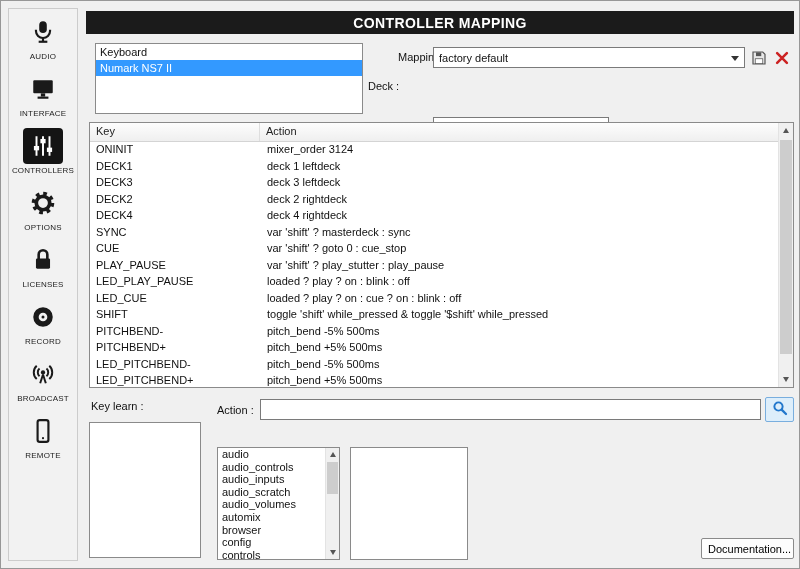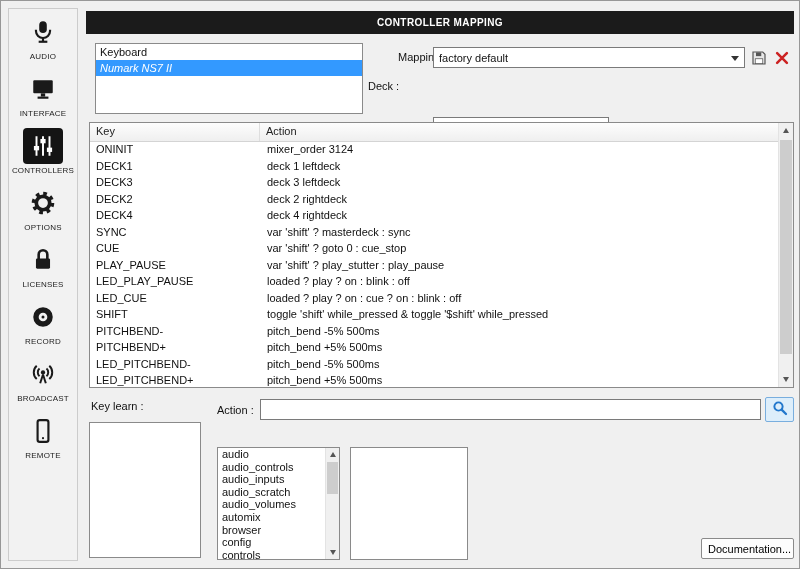--- a/index.html
+++ b/index.html
@@ -11,28 +11,28 @@
            border:1px solid #cccccc;display:flex;flex-direction:column;align-items:center;
            padding-top:5px;box-sizing:border-box;}
   .sb-item{display:flex;flex-direction:column;align-items:center;width:100%;height:57px;cursor:pointer;}
   .sb-icon{width:40px;height:36px;display:flex;align-items:center;justify-content:center;border-radius:4px;color:#1a1a1a;}
   .sb-icon svg{width:26px;height:26px;display:block;}
   .sb-item.sel .sb-icon{background:#141414;color:#ffffff;}
   .sb-label{font-size:8px;margin-top:2px;color:#1c1c1c;letter-spacing:.2px;}
 
   
   .titlebar{position:absolute;left:85px;top:10px;width:708px;height:23px;background:var(--header-bg,#1b1b1b);
-            color:#fff;font-weight:bold;font-size:10px;display:flex;align-items:center;justify-content:center;
+            color:#fff;font-weight:bold;font-size:14px;display:flex;align-items:center;justify-content:center;
             letter-spacing:.4px;}
 
   
   .device-list{position:absolute;left:88px;top:42px;width:268px;height:71px;background:#fff;
                border:1px solid #8a8a8a;box-sizing:border-box;overflow:hidden;margin-left:6px;}
   .device-item{height:16px;line-height:16px;padding-left:4px;cursor:pointer;}
-  .device-item.sel{background:var(--accent,#3399ff);color:#fff;font-style:italic;}
+  .device-item.sel{background:var(--accent,#3399ff);color:#fff;}
 
   
   .field-label{position:absolute;color:#111;}
   #lbl-mapping{left:369px;top:50px;margin-left:28px;}
   #lbl-deck{left:367px;top:79px;}
   .combo{position:absolute;height:21px;background:#fff;border:1px solid #7a7a7a;box-sizing:border-box;
          display:flex;align-items:center;padding:0 18px 0 5px;cursor:pointer;}
   .combo .chev{position:absolute;right:5px;top:8px;width:0;height:0;border-left:4px solid transparent;
                border-right:4px solid transparent;border-top:5px solid #333;}
   #combo-mapping{left:432px;top:46px;width:312px;}

